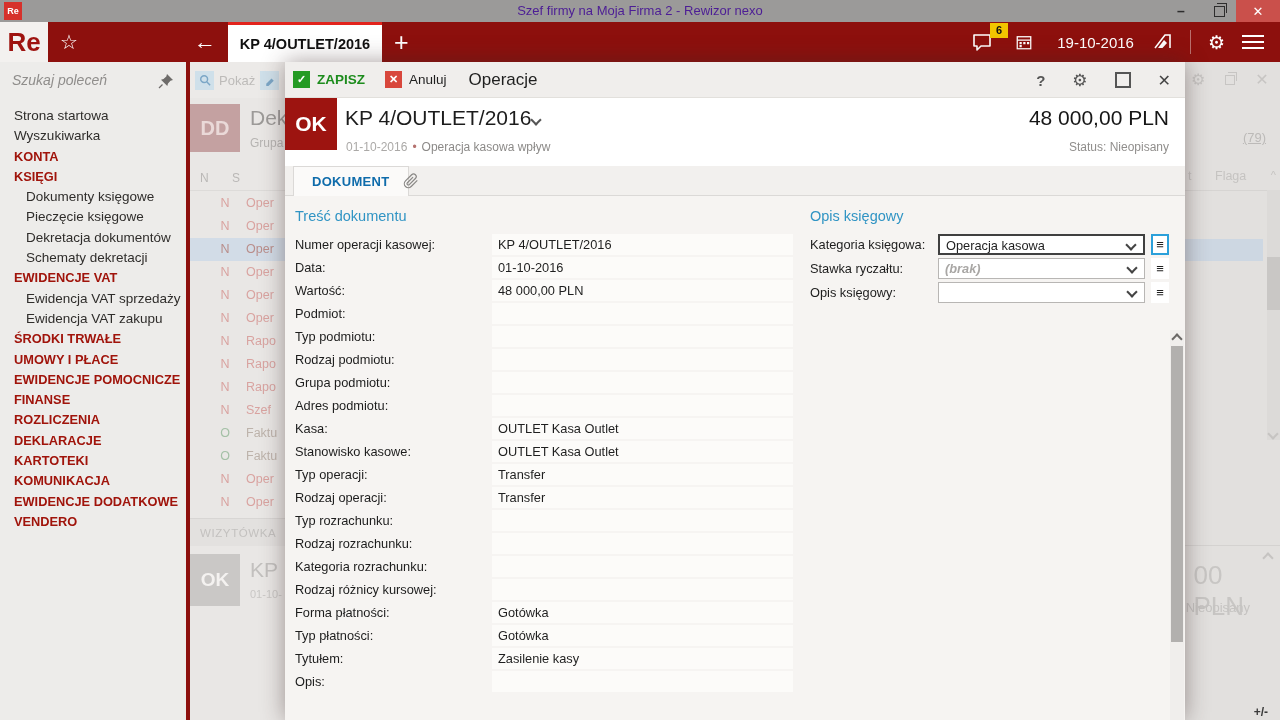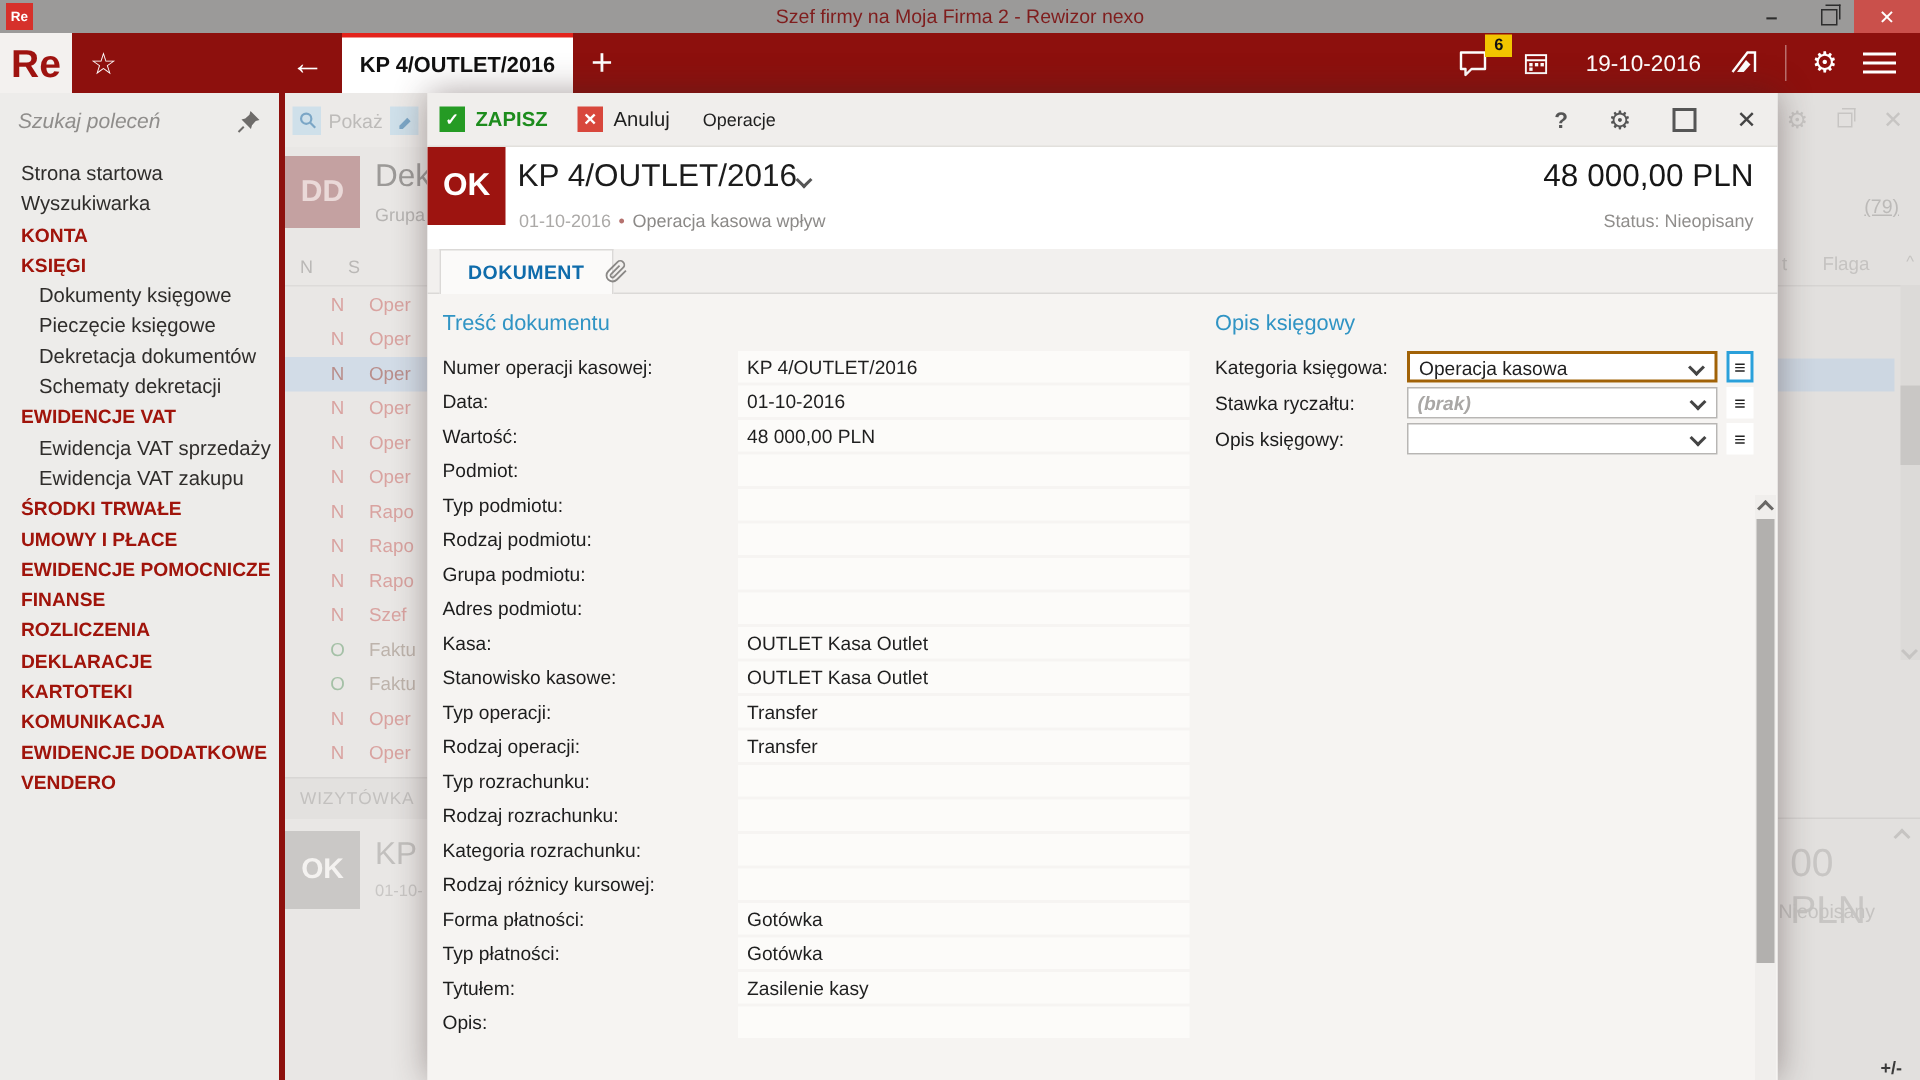--- a/index.html
+++ b/index.html
@@ -6,21 +6,21 @@
   body{width:1280px;height:720px;overflow:hidden;position:relative;
        font-family:"Liberation Sans",sans-serif;background:#e2e0de;
        -webkit-font-smoothing:antialiased;}
   .abs{position:absolute;}
 
   
   #titlebar{left:0;top:0;width:1280px;height:22px;background:#9b9a99;}
   #app-icon{left:4px;top:2px;width:18px;height:18px;background:#d6312b;color:#fff;
     font-size:9px;font-weight:bold;display:flex;align-items:center;justify-content:center;}
   #win-title{left:0;top:0;width:100%;height:22px;text-align:center;line-height:22px;
-    font-size:13px;color:#7f1d1d;}
+    font-size:13px;color:#4c1d95;}
   .tb-btn{top:0;height:22px;width:34px;display:flex;align-items:center;justify-content:center;color:#2d2d2d;}
   #tb-min{right:82px;font-size:14px;font-weight:bold;}
   #tb-restore{right:44px;}
   .restore-glyph{position:relative;width:9px;height:9px;border:1px solid #2d2d2d;background:#9b9a99;}
   .restore-glyph:before{content:'';position:absolute;left:2px;top:-4px;width:9px;height:9px;
     border:1px solid #2d2d2d;border-left:none;border-bottom:none;}
   #tb-close{right:0;width:44px;background:#ca504b;color:#fff;font-size:13px;}
 
   
   #navbar{left:0;top:22px;width:1280px;height:40px;background:#8d100d;}
@@ -110,21 +110,21 @@
   #dialog{left:285px;top:62px;width:900px;height:658px;background:#f6f4f2;
     box-shadow:0 0 22px rgba(60,40,40,.45);}
   #dlg-toolbar{position:absolute;left:0;top:0;width:900px;height:36px;background:#f0eeec;
     border-bottom:1px solid #e2e0dc;box-sizing:border-box;display:flex;align-items:center;}
   .ico-box{width:17px;height:17px;display:flex;align-items:center;justify-content:center;
     color:#fff;font-size:11px;font-weight:bold;flex:none;}
   #save-ico{background:#259b24;margin-left:8px;}
   #save-label{color:#1d8c1d;font-weight:bold;font-size:13.5px;margin-left:7px;}
   #cancel-ico{background:#d8473c;margin-left:20px;}
   #cancel-label{color:#1f1f1f;font-size:13.5px;margin-left:7px;}
-  #ops-label{color:#1f1f1f;font-size:12px;margin-left:22px;}
+  #ops-label{color:#1f1f1f;font-size:17px;margin-left:22px;}
   #dlg-winbtns{position:absolute;right:14px;top:0;height:36px;display:flex;align-items:center;gap:27px;color:#555;}
   #dlg-help{font-size:15px;font-weight:bold;}
   #dlg-gear{font-size:17px;}
   #dlg-max{width:12px;height:12px;border:2px solid #555;}
   #dlg-close{font-size:16px;color:#444;}
 
   #dlg-header{position:absolute;left:0;top:36px;width:900px;height:68px;background:#fff;}
   #dlg-badge{position:absolute;left:0;top:0;width:52px;height:52px;background:#9d1410;color:#fff;
     font-size:21px;font-weight:bold;display:flex;align-items:center;justify-content:center;}
   #dlg-title{position:absolute;left:60px;top:8px;font-size:21px;color:#1c1c1c;}
@@ -155,21 +155,21 @@
   #combos{position:absolute;left:0;top:38px;width:899px;}
   .c-row{height:22px;margin-bottom:2px;position:relative;}
   .c-label{position:absolute;left:525px;top:3px;font-size:12.8px;color:#1d1d1d;}
   .c-box{position:absolute;left:653px;top:0;width:207px;height:21px;background:#fff;
     border:1px solid #b8b6b4;box-sizing:border-box;}
   .c-val{position:absolute;left:6px;top:0;right:24px;font-size:12.8px;color:#1f1f1f;
     line-height:19px;white-space:nowrap;overflow:hidden;}
   .c-chev{position:absolute;right:8px;top:5px;color:#444;}
   .c-menu{position:absolute;left:866px;top:0;width:18px;height:21px;background:#fff;box-sizing:border-box;
     display:flex;align-items:center;justify-content:center;font-size:13px;color:#222;}
-  .c-row.focus .c-box{border:2px solid #a16207;}
+  .c-row.focus .c-box{border:2px solid #404040;}
   .c-row.focus .c-menu{border:2px solid #2ba0da;}
   .c-row.ph .c-val{color:#a9a7a5;font-style:italic;font-weight:bold;}
 
   #dlg-scroll{position:absolute;left:885px;top:134px;width:14px;height:524px;background:#f0eeec;}
   #dlg-scroll-up{position:absolute;left:3px;top:5px;color:#6a6866;}
   #dlg-thumb{position:absolute;left:1px;top:16px;width:12px;height:296px;background:#b2b0ae;}
 
   
   .chev{display:inline-block;width:6px;height:6px;border-right:2px solid currentColor;
     border-bottom:2px solid currentColor;transform:rotate(45deg);}

